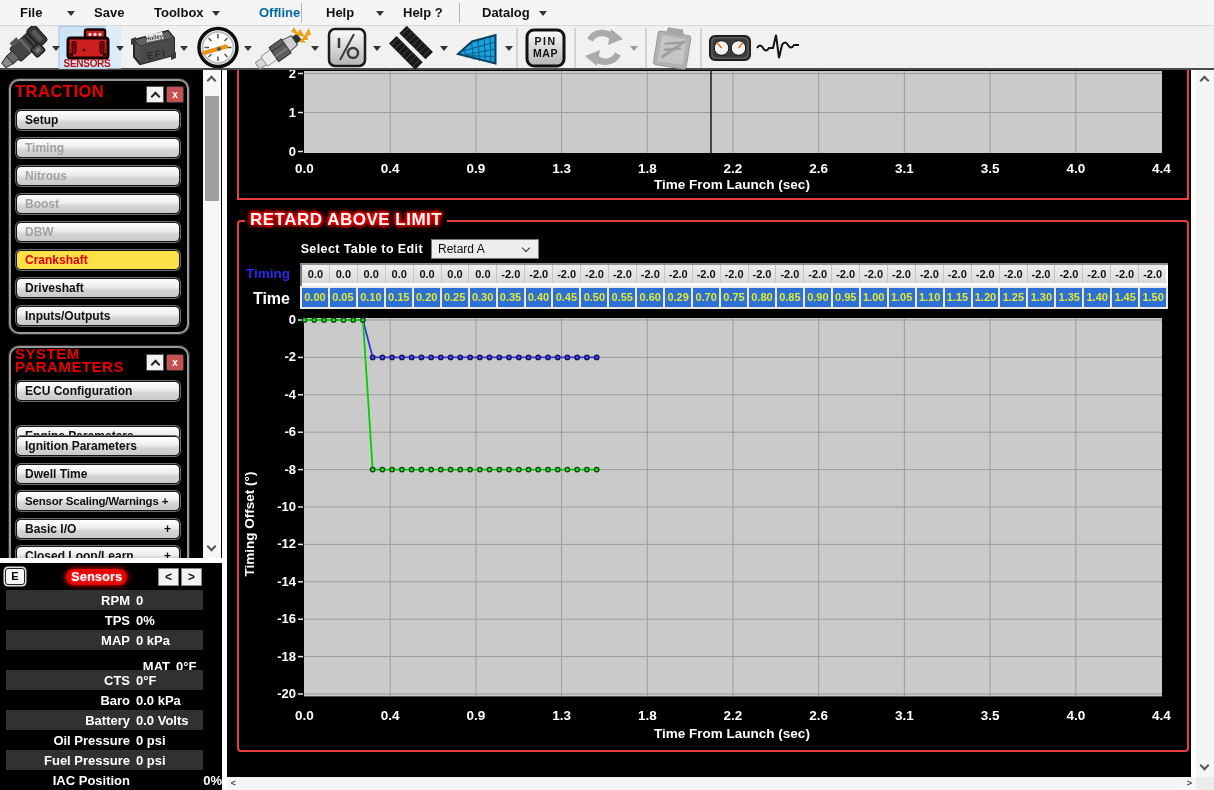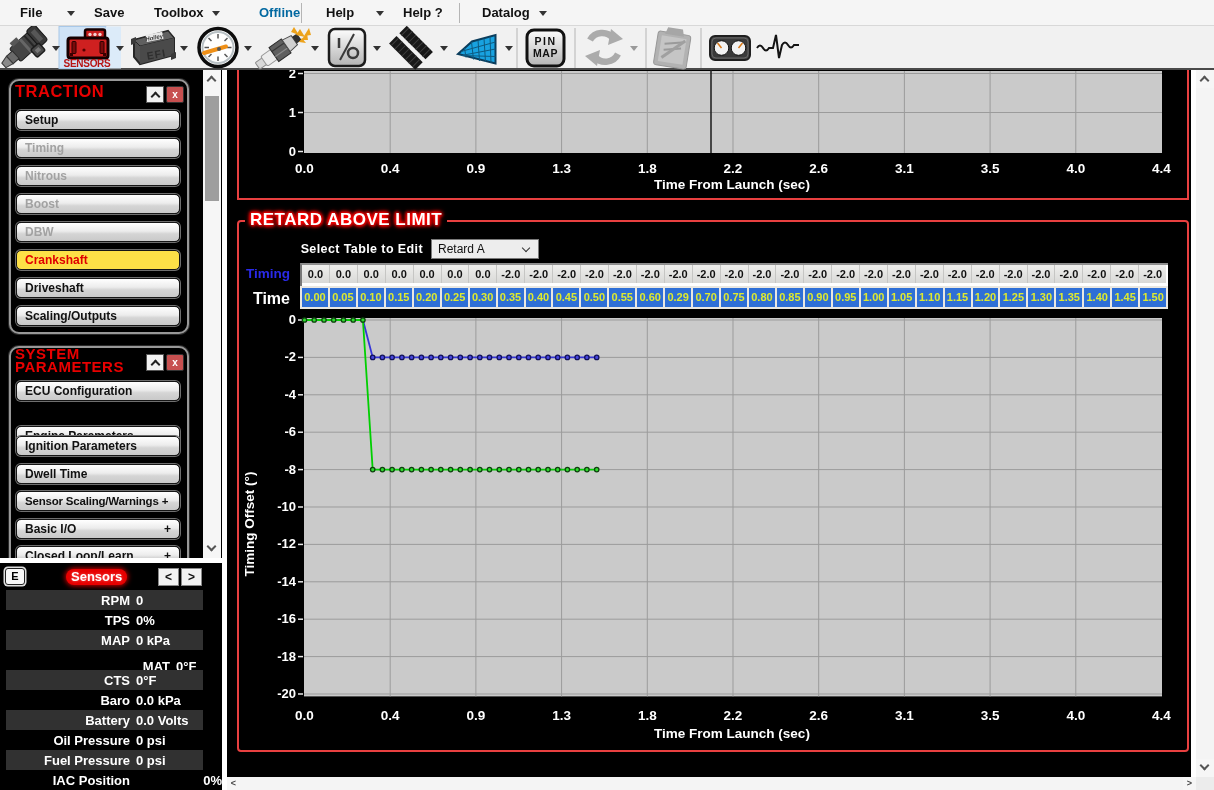--- a/index.html
+++ b/index.html
@@ -471,21 +471,21 @@
         <span class="chev-u"></span>
       </div>
 <div class="pbtn-x" style="left:155px;top:5px;">x</div>
 <div class="lbtn" style="top:29px;">Setup</div>
 <div class="lbtn dis" style="top:57px;">Timing</div>
 <div class="lbtn dis" style="top:85px;">Nitrous</div>
 <div class="lbtn dis" style="top:113px;">Boost</div>
 <div class="lbtn dis" style="top:141px;">DBW</div>
 <div class="lbtn sel" style="top:169px;">Crankshaft</div>
 <div class="lbtn" style="top:197px;">Driveshaft</div>
-<div class="lbtn" style="top:225px;">Scaling/Outputs</div>
+<div class="lbtn" style="top:225px;">Inputs/Outputs</div>
 </div>
 <div class="panel" style="top:346px;height:240px;">
 <div class="ptitle" style="top:0px;font-size:15px;line-height:12.5px;">SYSTEM<br>PARAMETERS</div>
 <div class="pbtn-up" style="left:135px;top:6px;">
         <span class="chev-u"></span>
       </div>
 <div class="pbtn-x" style="left:155px;top:6px;">x</div>
 <div class="lbtn" style="top:33px;">ECU Configuration</div>
 <div class="lbtn" style="top:78px;">Engine Parameters</div>
 <div class="lbtn" style="top:88.0px;">Ignition Parameters</div>

